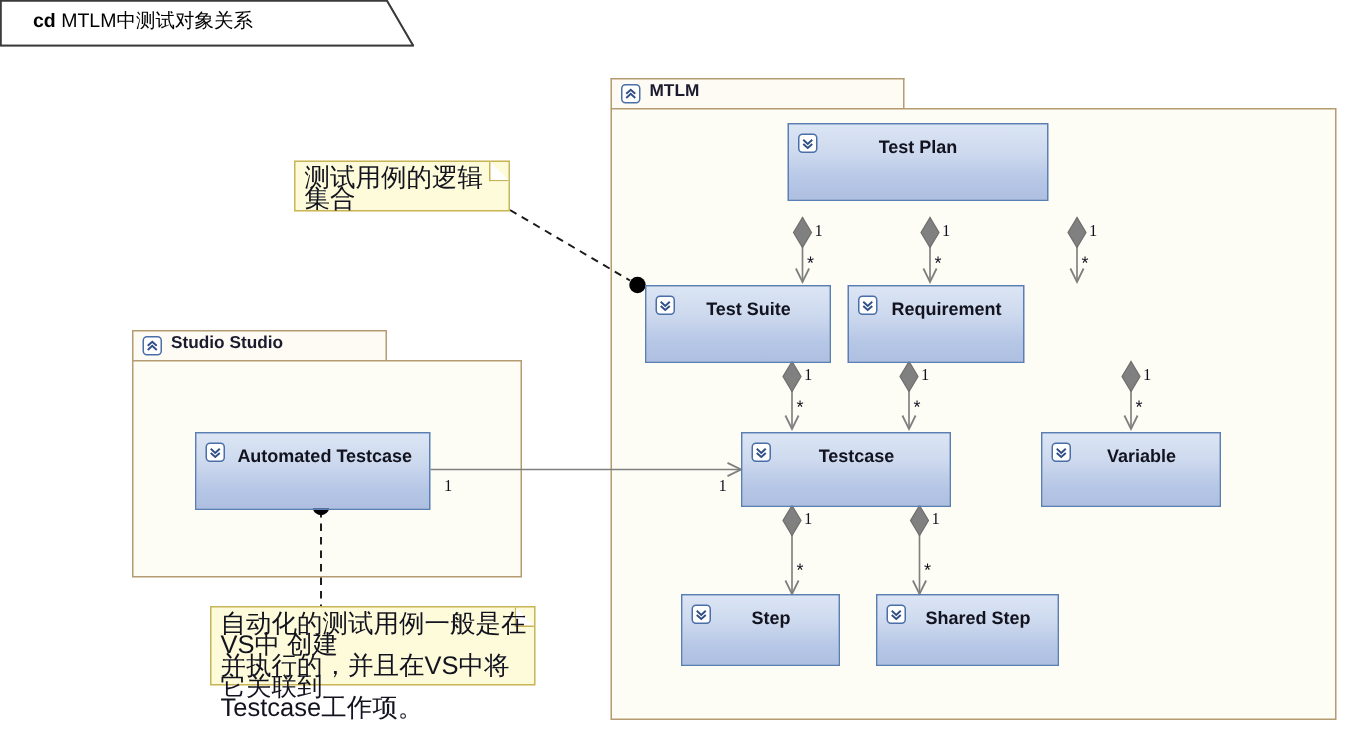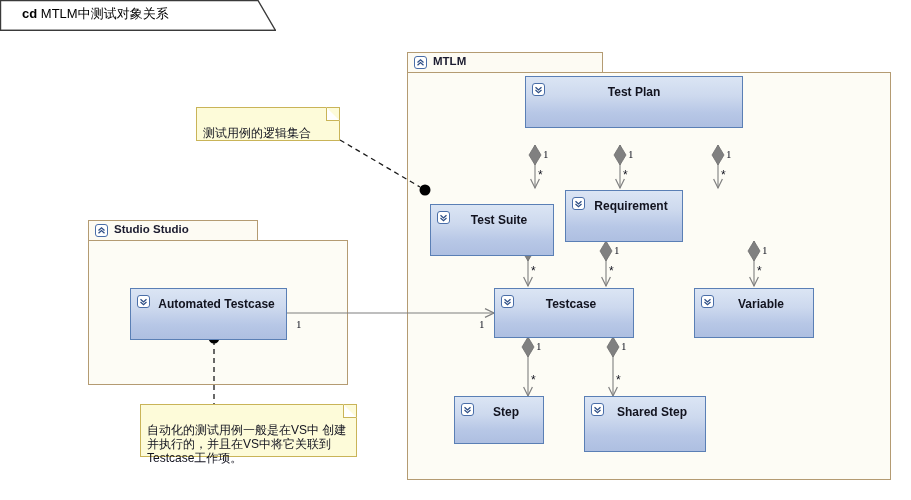--- a/index.html
+++ b/index.html
@@ -121,23 +121,23 @@
     height: 13px;
     background: #ffffff;
     border-left: 1px solid #c9b458;
     border-bottom: 1px solid #c9b458;
     transform: none;
     clip-path: polygon(0 0, 100% 100%, 0 100%);
   }
   .note .note-text {
     position: absolute;
     left: 6px;
-    top: 18px;
+    top: 4px;
     right: 4px;
-    font-size: 12px;
+    font-size: 17px;
     line-height: 14px;
     color: #12131f;
     white-space: pre-line;
   }
 
   
   .lbl {
     position: absolute;
     font-size: 11px;
     color: #12131f;
@@ -280,31 +280,31 @@
 
   <div class="lbl" style="left:536px; top:340px;">1</div>
   <div class="lbl star" style="left:531px; top:373px;">*</div>
 
   <div class="lbl" style="left:621px; top:340px;">1</div>
   <div class="lbl star" style="left:616px; top:373px;">*</div>
 
   <div class="lbl" style="left:296px; top:318px;">1</div>
   <div class="lbl" style="left:479px; top:318px;">1</div>
 
-  <div class="cls" style="left:525px; top:76px; width:218px; height:52px;">
+  <div class="cls" style="left:525px; top:82px; width:174px; height:52px;">
     <div class="glyph-icon">
       <svg width="11" height="11" viewBox="0 0 11 11">
         <polyline points="2.5,3.2 5.5,5.9 8.5,3.2" fill="none" stroke="#2f4f86" stroke-width="1.3"></polyline>
         <polyline points="2.5,6.0 5.5,8.7 8.5,6.0" fill="none" stroke="#2f4f86" stroke-width="1.3"></polyline>
       </svg>
     </div>
     <div class="cls-name">Test  Plan</div>
   </div>
 
-  <div class="cls" style="left:430px; top:204px; width:124px; height:52px;">
+  <div class="cls" style="left:430px; top:190px; width:124px; height:52px;">
     <div class="glyph-icon">
       <svg width="11" height="11" viewBox="0 0 11 11">
         <polyline points="2.5,3.2 5.5,5.9 8.5,3.2" fill="none" stroke="#2f4f86" stroke-width="1.3"></polyline>
         <polyline points="2.5,6.0 5.5,8.7 8.5,6.0" fill="none" stroke="#2f4f86" stroke-width="1.3"></polyline>
       </svg>
     </div>
     <div class="cls-name" style="left:14px;">Test Suite</div>
   </div>
 
   <div class="cls" style="left:565px; top:190px; width:118px; height:52px;">
@@ -331,31 +331,31 @@
   <div class="cls" style="left:694px; top:288px; width:120px; height:50px;">
     <div class="glyph-icon">
       <svg width="11" height="11" viewBox="0 0 11 11">
         <polyline points="2.5,3.2 5.5,5.9 8.5,3.2" fill="none" stroke="#2f4f86" stroke-width="1.3"></polyline>
         <polyline points="2.5,6.0 5.5,8.7 8.5,6.0" fill="none" stroke="#2f4f86" stroke-width="1.3"></polyline>
       </svg>
     </div>
     <div class="cls-name" style="left:14px;">Variable</div>
   </div>
 
-  <div class="cls" style="left:454px; top:396px; width:90px; height:48px;">
+  <div class="cls" style="left:454px; top:396px; width:106px; height:48px;">
     <div class="glyph-icon">
       <svg width="11" height="11" viewBox="0 0 11 11">
         <polyline points="2.5,3.2 5.5,5.9 8.5,3.2" fill="none" stroke="#2f4f86" stroke-width="1.3"></polyline>
         <polyline points="2.5,6.0 5.5,8.7 8.5,6.0" fill="none" stroke="#2f4f86" stroke-width="1.3"></polyline>
       </svg>
     </div>
     <div class="cls-name" style="left:14px;">Step</div>
   </div>
 
-  <div class="cls" style="left:584px; top:396px; width:122px; height:56px;">
+  <div class="cls" style="left:584px; top:396px; width:122px; height:48px;">
     <div class="glyph-icon">
       <svg width="11" height="11" viewBox="0 0 11 11">
         <polyline points="2.5,3.2 5.5,5.9 8.5,3.2" fill="none" stroke="#2f4f86" stroke-width="1.3"></polyline>
         <polyline points="2.5,6.0 5.5,8.7 8.5,6.0" fill="none" stroke="#2f4f86" stroke-width="1.3"></polyline>
       </svg>
     </div>
     <div class="cls-name" style="left:14px;">Shared Step</div>
   </div>
 
   <div class="cls" style="left:130px; top:288px; width:157px; height:52px;">

